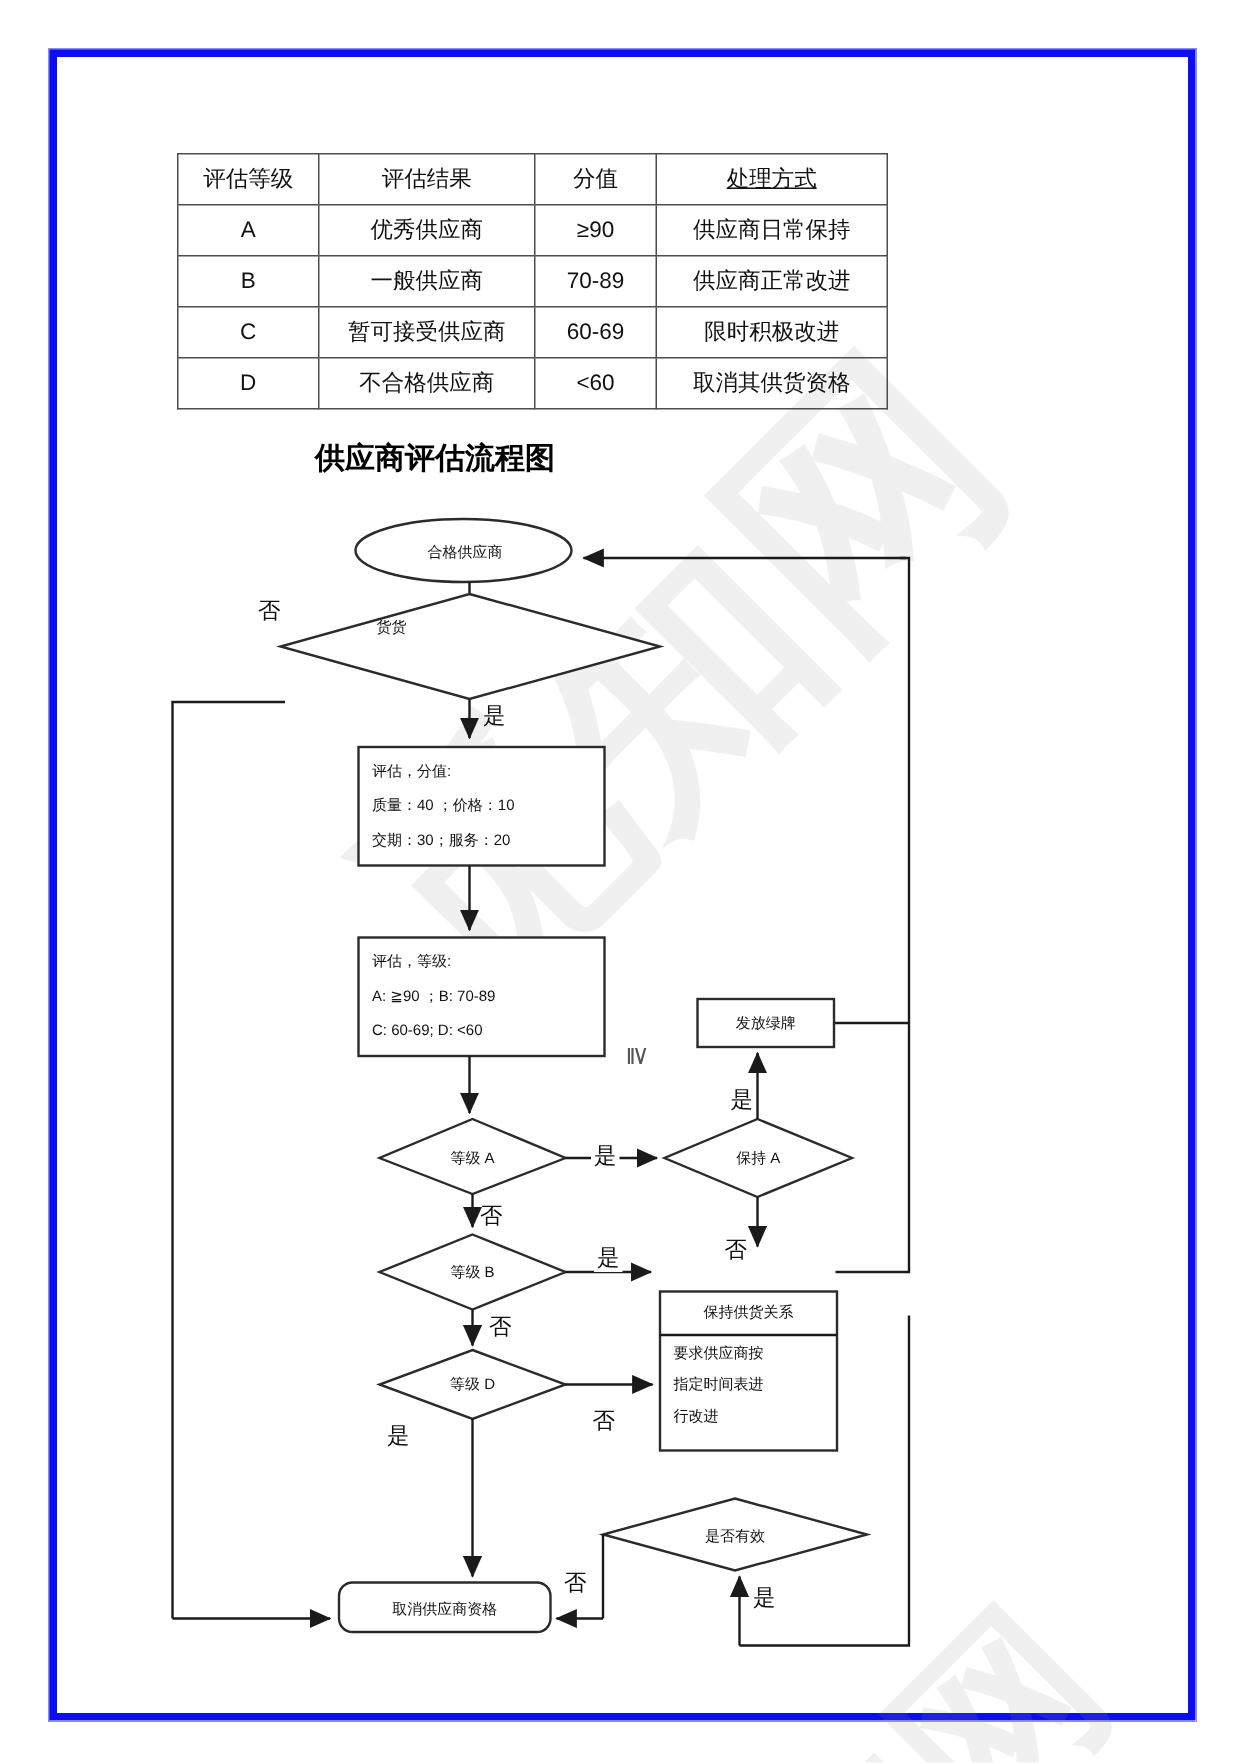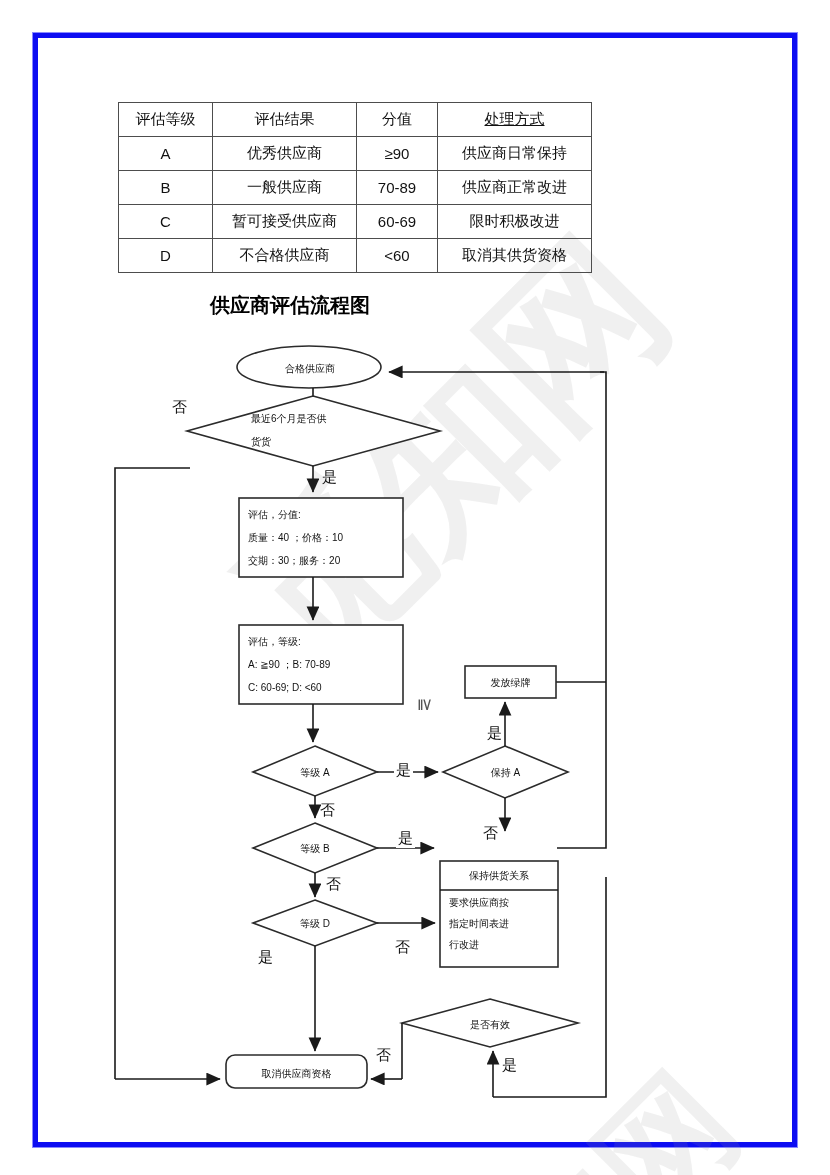--- a/index.html
+++ b/index.html
@@ -131,21 +131,20 @@
     <polygon class="shape" points="490,999 578,1023 490,1047 402,1023"></polygon>
     <polyline class="ln" points="402,1023 402,1079"></polyline>
     <line class="ln" x1="402" y1="1079" x2="371" y2="1079" marker-end="url(#ah)"></line>
 
     <rect class="shape" x="226" y="1055" width="141" height="33" rx="9"></rect>
   </svg>
 
   <div class="node-text ctr" style="left:238px;top:357px;width:144px;">合格供应商</div>
 
   <div class="node-text" style="left:251px;top:407px;width:170px;">
-    <div>最近6个月是否供</div>
     <div>货货</div>
   </div>
 
   <div class="node-text" style="left:248px;top:503px;width:152px;">
     <div>评估，分值:</div>
     <div>质量：40 ；价格：10</div>
     <div>交期：30；服务：20</div>
   </div>
 
   <div class="node-text" style="left:248px;top:630px;width:152px;">

